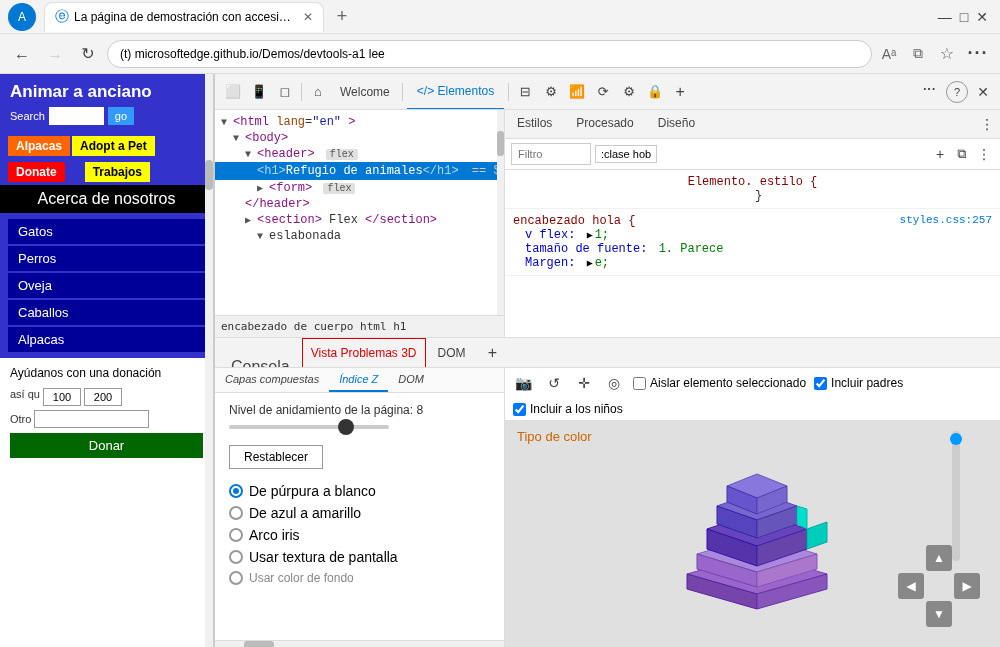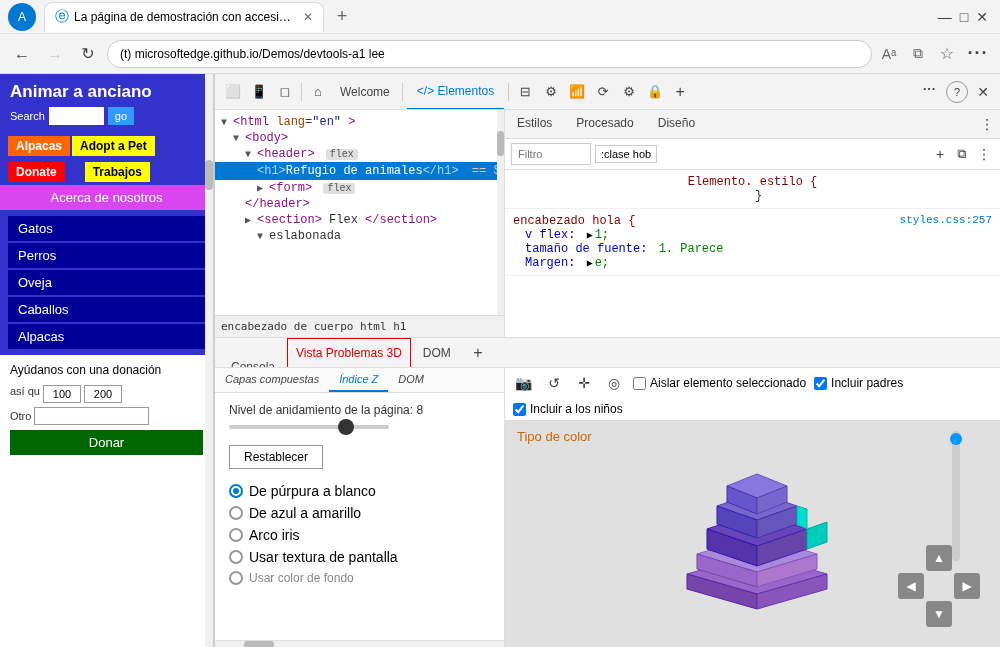--- a/index.html
+++ b/index.html
@@ -56,21 +56,21 @@
       <div style="display:flex;gap:2px;padding:3px 8px;background:#3333cc;">
         <button style="background:#ff6600;color:white;border:none;padding:3px 8px;font-size:12px;cursor:pointer;font-weight:bold;">Alpacas</button>
         <button style="background:#ffff00;color:black;border:none;padding:3px 8px;font-size:12px;cursor:pointer;font-weight:bold;">Adopt a Pet</button>
       </div>
 
       <div style="display:flex;gap:20px;padding:3px 8px;background:#3333cc;">
         <button style="background:#ff0000;color:white;border:none;padding:3px 8px;font-size:12px;cursor:pointer;font-weight:bold;">Donate</button>
         <button style="background:#ffff00;color:black;border:none;padding:3px 8px;font-size:12px;cursor:pointer;font-weight:bold;">Trabajos</button>
       </div>
 
-      <div style="background:#d946ef;color:white;text-align:center;padding:5px;font-size:13px;cursor:pointer;">Acerca de nosotros</div>
+      <div style="background:#000000;color:white;text-align:center;padding:5px;font-size:16px;cursor:pointer;">Acerca de nosotros</div>
 
       <div style="background:#3333cc;padding:4px 8px;">
         <div style="background:#000099;color:white;padding:5px 10px;margin:2px 0;font-size:13px;cursor:pointer;">Gatos</div>
         <div style="background:#000099;color:white;padding:5px 10px;margin:2px 0;font-size:13px;cursor:pointer;">Perros</div>
         <div style="background:#000099;color:white;padding:5px 10px;margin:2px 0;font-size:13px;cursor:pointer;">Oveja</div>
         <div style="background:#000099;color:white;padding:5px 10px;margin:2px 0;font-size:13px;cursor:pointer;">Caballos</div>
         <div style="background:#000099;color:white;padding:5px 10px;margin:2px 0;font-size:13px;cursor:pointer;">Alpacas</div>
       </div>
 
       <div style="padding:8px 10px;background:white;">
@@ -230,21 +230,21 @@
                     <span style="color:#008000;margin-left:2px;">e;</span>
                   </span>
                 </div>
               </div>
             </div>
           </div>
         </div>
       </div>
 
       <div style="display:flex;align-items:center;height:30px;background:#f3f3f3;border-top:1px solid #ddd;padding:0 8px;gap:4px;">
-        <div style="padding:0 8px;height:30px;display:flex;align-items:center;font-size:12px;cursor:pointer;color:#444;margin-top:28px;">Consola</div>
+        <div style="padding:0 8px;height:30px;display:flex;align-items:center;font-size:16px;cursor:pointer;color:#444;margin-top:28px;">Consola</div>
         <div style="padding:0 8px;height:30px;display:flex;align-items:center;font-size:12px;cursor:pointer;color:#d00;border:1px solid #d00;border-bottom:none;">Vista Problemas 3D</div>
         <div style="padding:0 8px;height:30px;display:flex;align-items:center;font-size:12px;cursor:pointer;color:#444;">DOM</div>
         <span style="width:22px;height:22px;display:flex;align-items:center;justify-content:center;cursor:pointer;font-size:16px;color:#444;margin-left:4px;">+</span>
       </div>
 
       <div style="display:flex;height:280px;border-top:1px solid #ddd;">
 
         <div style="width:290px;flex-shrink:0;border-right:1px solid #ddd;overflow:hidden;display:flex;flex-direction:column;">
 
           <div style="display:flex;border-bottom:1px solid #ddd;background:#f9f9f9;font-style:italic;">

